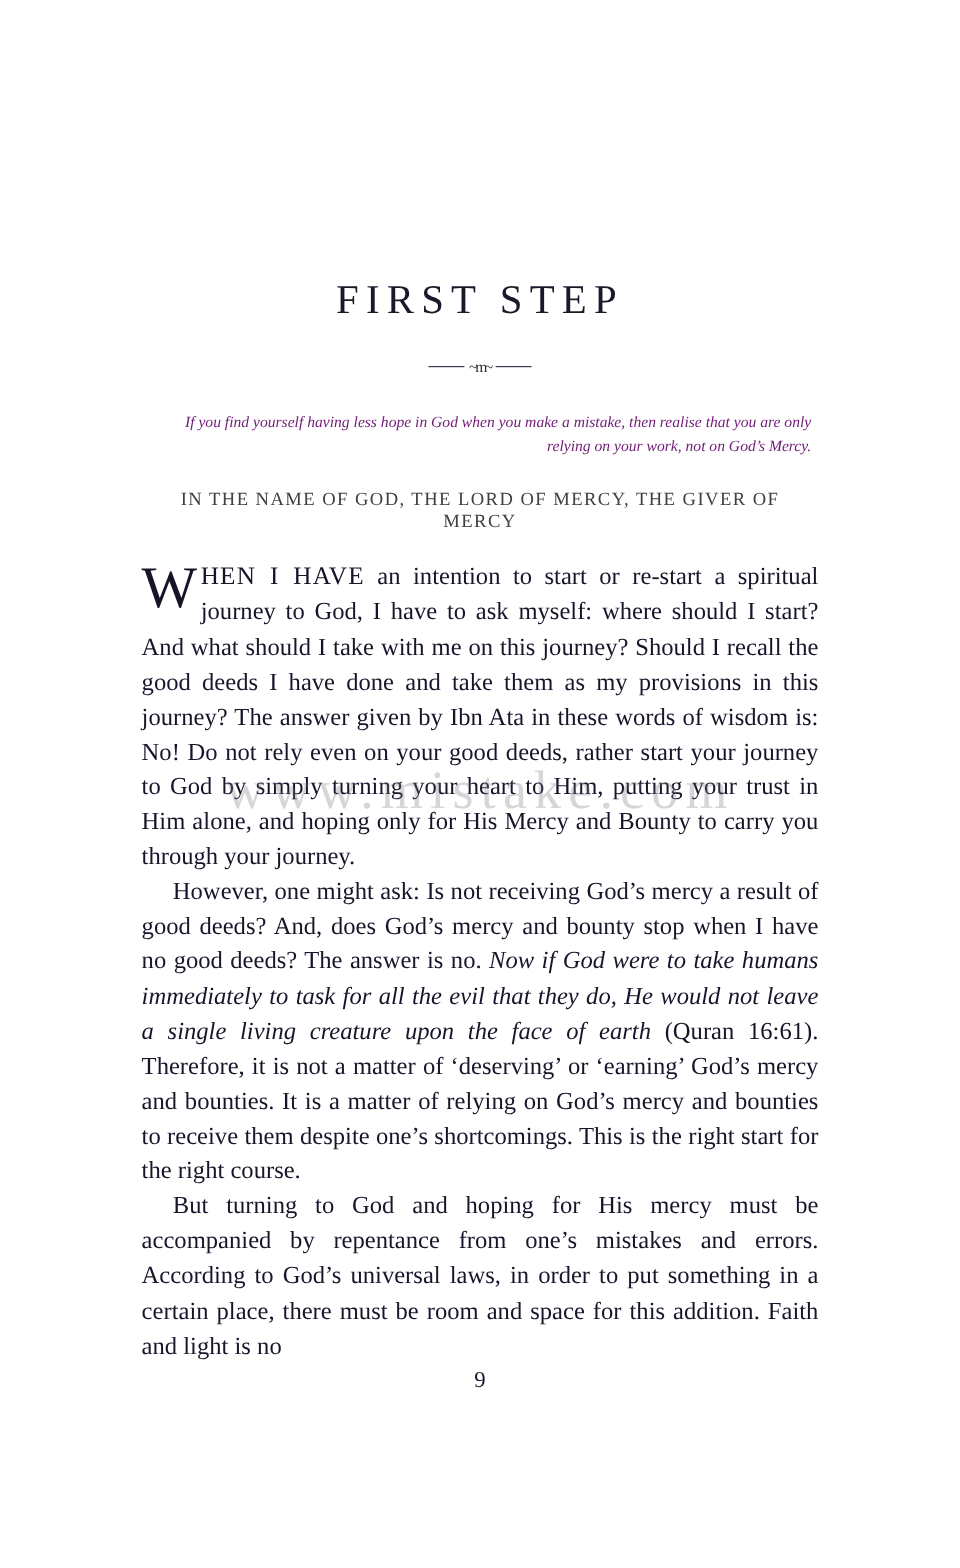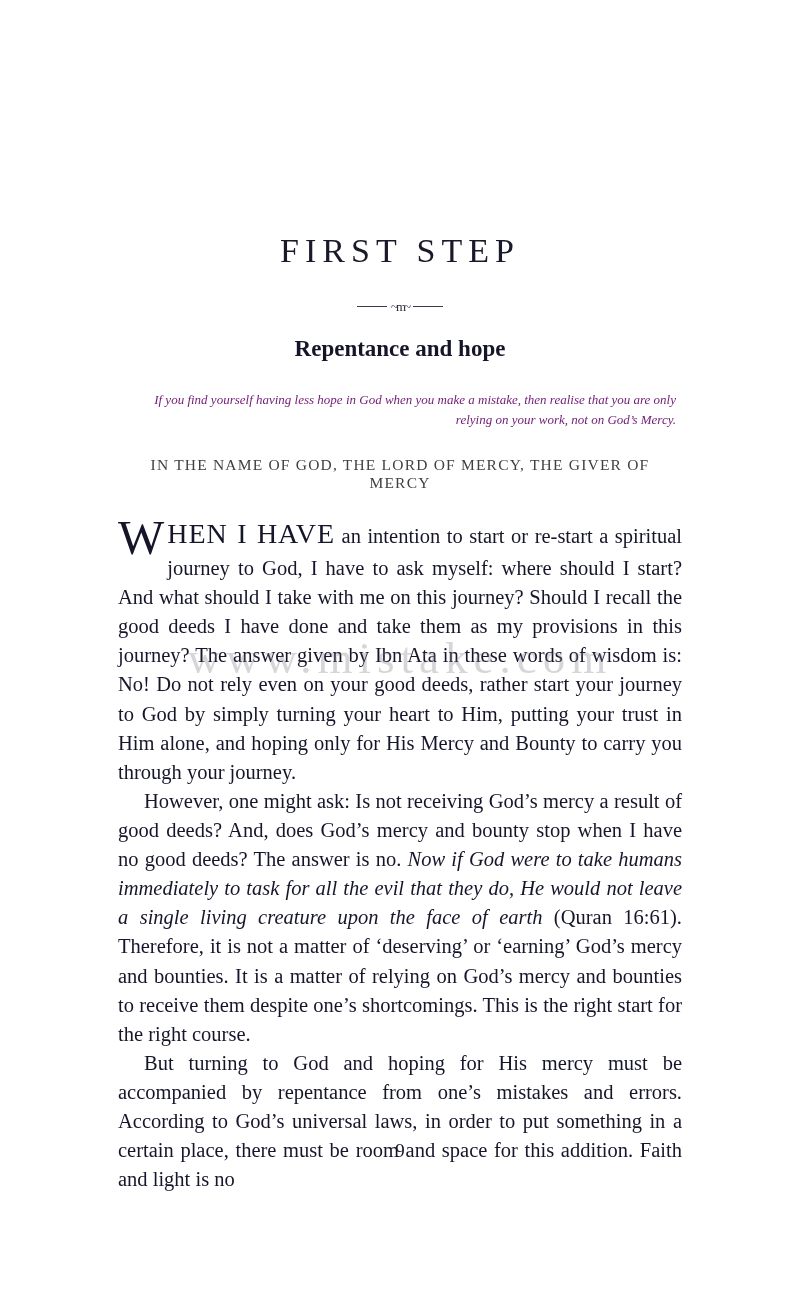--- a/index.html
+++ b/index.html
@@ -114,21 +114,21 @@
     line-height: 36px;
     padding: 6px 2px 0 0;
     margin-right: 1px;
     font-family: "Liberation Serif", serif;
     color: #15152a;
   }
 
   .smallcaps {
     font-variant: small-caps;
     letter-spacing: 1px;
-    font-size: 28px;
+    font-size: 21px;
   }
 
   .italic { font-style: italic; }
 
   .folio {
     position: absolute;
     left: 0;
     right: 0;
     top: 1140px;
     text-align: center;
@@ -156,21 +156,20 @@
 <body>
 
 <div class="page">
 
   <h1 class="chapter-title">FIRST STEP</h1>
 
   <div class="ornament">
     <span class="rule-left"></span><span class="knot">~m~</span><span class="rule-right"></span>
   </div>
 
-  <h2 class="section-title">Repentance and hope</h2>
 
   <div class="epigraph">If you find yourself having less hope in God when you make a mistake, then realise that you are only relying on your work, not on God’s Mercy.</div>
 
   <div class="basmala">In the name of God, the Lord of Mercy, the Giver of Mercy</div>
 
   <div class="body-text">
 
     <p><span class="dropcap">W</span><span class="smallcaps">HEN I HAVE</span><span> an intention to start or re-start a spiritual journey to God, I have to ask myself: where should I start? And what should I take with me on this journey? Should I recall the good deeds I have done and take them as my provisions in this journey? The answer given by Ibn Ata in these words of wisdom is: No! Do not rely even on your good deeds, rather start your journey to God by simply turning your heart to Him, putting your trust in Him alone, and hoping only for His Mercy and Bounty to carry you through your journey.</span></p>
 
     <p><span>However, one might ask: Is not receiving God’s mercy a result of good deeds? And, does God’s mercy and bounty stop when I have no good deeds? The answer is no. </span><span class="italic">Now if God were to take humans immediately to task for all the evil that they do, He would not leave a single living creature upon the face of earth</span><span> (Quran 16:61). Therefore, it is not a matter of ‘deserving’ or ‘earning’ God’s mercy and bounties. It is a matter of relying on God’s mercy and bounties to receive them despite one’s shortcomings. This is the right start for the right course.</span></p>

